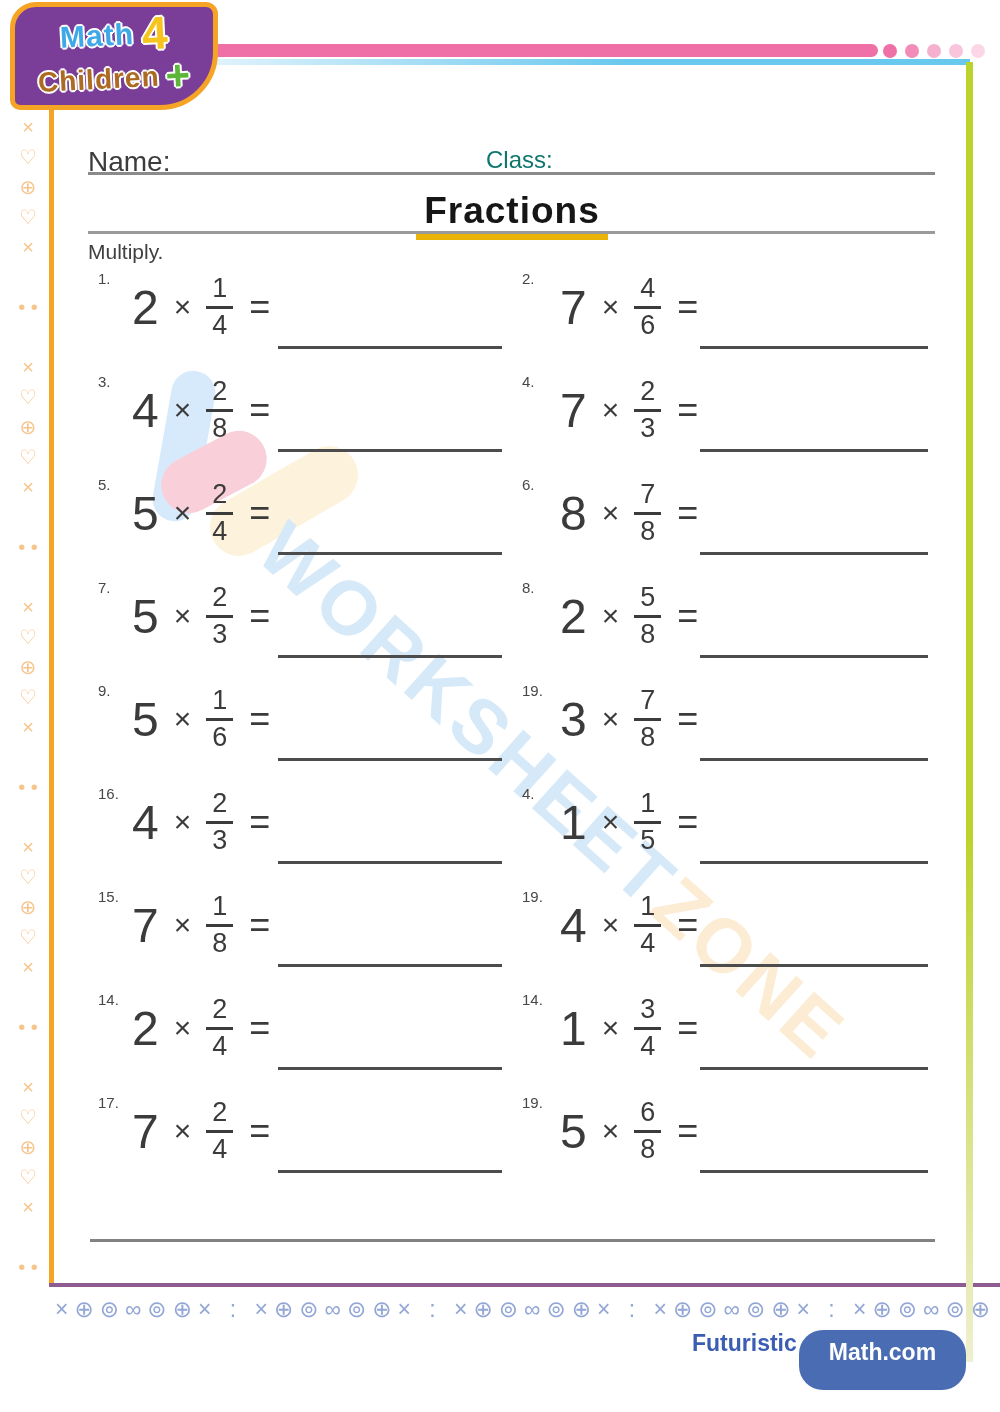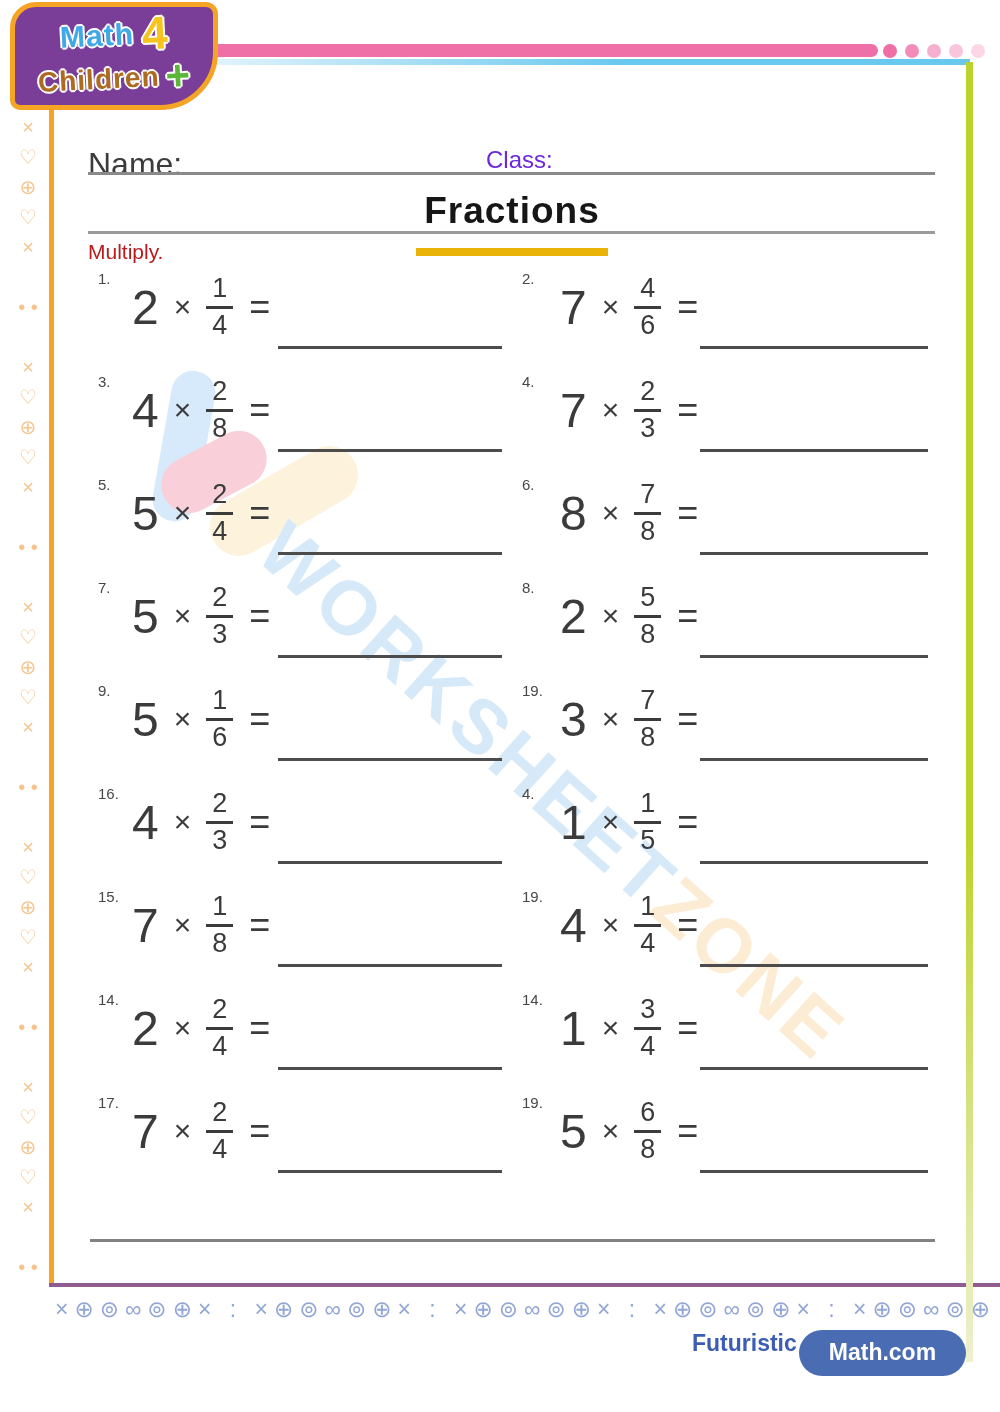--- a/index.html
+++ b/index.html
@@ -24,30 +24,30 @@
   .sky-line{position:absolute;left:208px;top:59px;width:762px;height:6px;z-index:1;
             background:linear-gradient(to right,#e2f4fc,var(--sky_line) 55%);}
   .lime-line{position:absolute;left:966px;top:62px;width:7px;height:1300px;z-index:1;
              background:linear-gradient(to bottom,var(--lime_line) 0%,var(--lime_line) 60%,#eef0cf 100%);}
   .orange-line{position:absolute;left:49px;top:100px;width:5px;height:1183px;background:var(--orange_accent);}
 
   .side-ornament{position:absolute;left:8px;top:112px;width:40px;height:1166px;overflow:hidden;
                  color:var(--ornament_orange);font-size:20px;line-height:1.5;text-align:center;white-space:pre-line;}
 
   
-  .name-label{position:absolute;left:88px;top:146px;font-size:32px;color:#3c3c3c;}
-  .class-label{position:absolute;left:486px;top:146px;font-size:24px;color:#6d28d9;}
+  .name-label{position:absolute;left:88px;top:146px;font-size:28px;color:#3c3c3c;}
+  .class-label{position:absolute;left:486px;top:146px;font-size:24px;color:#0f766e;}
   .rule{position:absolute;background:#8a8a8a;}
   .rule-header{left:88px;top:172px;width:847px;height:3px;}
   .rule-title{left:88px;top:231px;width:847px;height:3px;background:#9a9a9a;}
   .rule-bottom-inner{left:90px;top:1239px;width:845px;height:3px;background:#828282;}
   .title-wrap{position:absolute;left:88px;top:190px;width:848px;text-align:center;z-index:3;}
   .title{display:inline-block;font-size:37px;font-weight:700;color:#161616;letter-spacing:1px;
-         border-bottom:8px solid #eab308;padding:0 8px 16px;}
-  .instruction{position:absolute;left:88px;top:240px;font-size:21px;color:#b91c1c;z-index:3;}
+         border-bottom:6px solid #eab308;padding:0 8px 2px;}
+  .instruction{position:absolute;left:88px;top:240px;font-size:21px;color:#404040;z-index:3;}
 
   
   .stripe{position:absolute;z-index:0;}
   .stripe-blue{left:162px;top:370px;width:44px;height:152px;border-radius:24px;background:var(--stripe_blue);transform:rotate(10deg);}
   .stripe-pink{left:158px;top:444px;width:112px;height:56px;border-radius:28px;background:var(--stripe_pink);transform:rotate(-28deg);}
   .stripe-cream{left:203px;top:472px;width:162px;height:58px;border-radius:30px;background:var(--stripe_cream);transform:rotate(-30deg);}
   .watermark{position:absolute;left:300px;top:505px;z-index:0;transform:rotate(42deg);transform-origin:left top;
              font-size:76px;font-weight:700;letter-spacing:4px;white-space:nowrap;}
   .wm-1{color:var(--watermark_blue);}
   .wm-2{color:var(--watermark_cream);}
@@ -68,21 +68,21 @@
   .answer-line{position:absolute;top:82px;left:190px;width:224px;border-top:3px solid #4c4c4c;}
   .problem:nth-child(even) .answer-line{left:188px;width:228px;}
 
   
   .purple-rule{position:absolute;left:49px;top:1283px;width:951px;height:4px;background:var(--purple_rule);}
   .bottom-ornament{position:absolute;left:55px;top:1292px;width:940px;height:34px;overflow:hidden;z-index:2;
                    color:var(--ornament_periwinkle);font-size:23px;letter-spacing:6px;white-space:nowrap;text-align:center;line-height:34px;}
   .brand{position:absolute;left:692px;top:1330px;display:flex;align-items:flex-start;z-index:4;cursor:pointer;}
   .brand-prefix{font-size:23px;font-weight:700;color:var(--brand_text_blue);margin-right:2px;}
   .brand-pill{background:var(--badge_blue);color:#fff;font-size:23px;font-weight:700;
-              padding:9px 30px 10px;border-radius:24px;}
+              padding:9px 30px 24px;border-radius:24px;}
 </style>
 </head>
 <body>
 
 <div class="page">
 
   <div class="logo">
     <div class="logo-row">
       <span class="logo-math t-outline">Math</span>
       <span class="logo-four t-outline">4</span>

